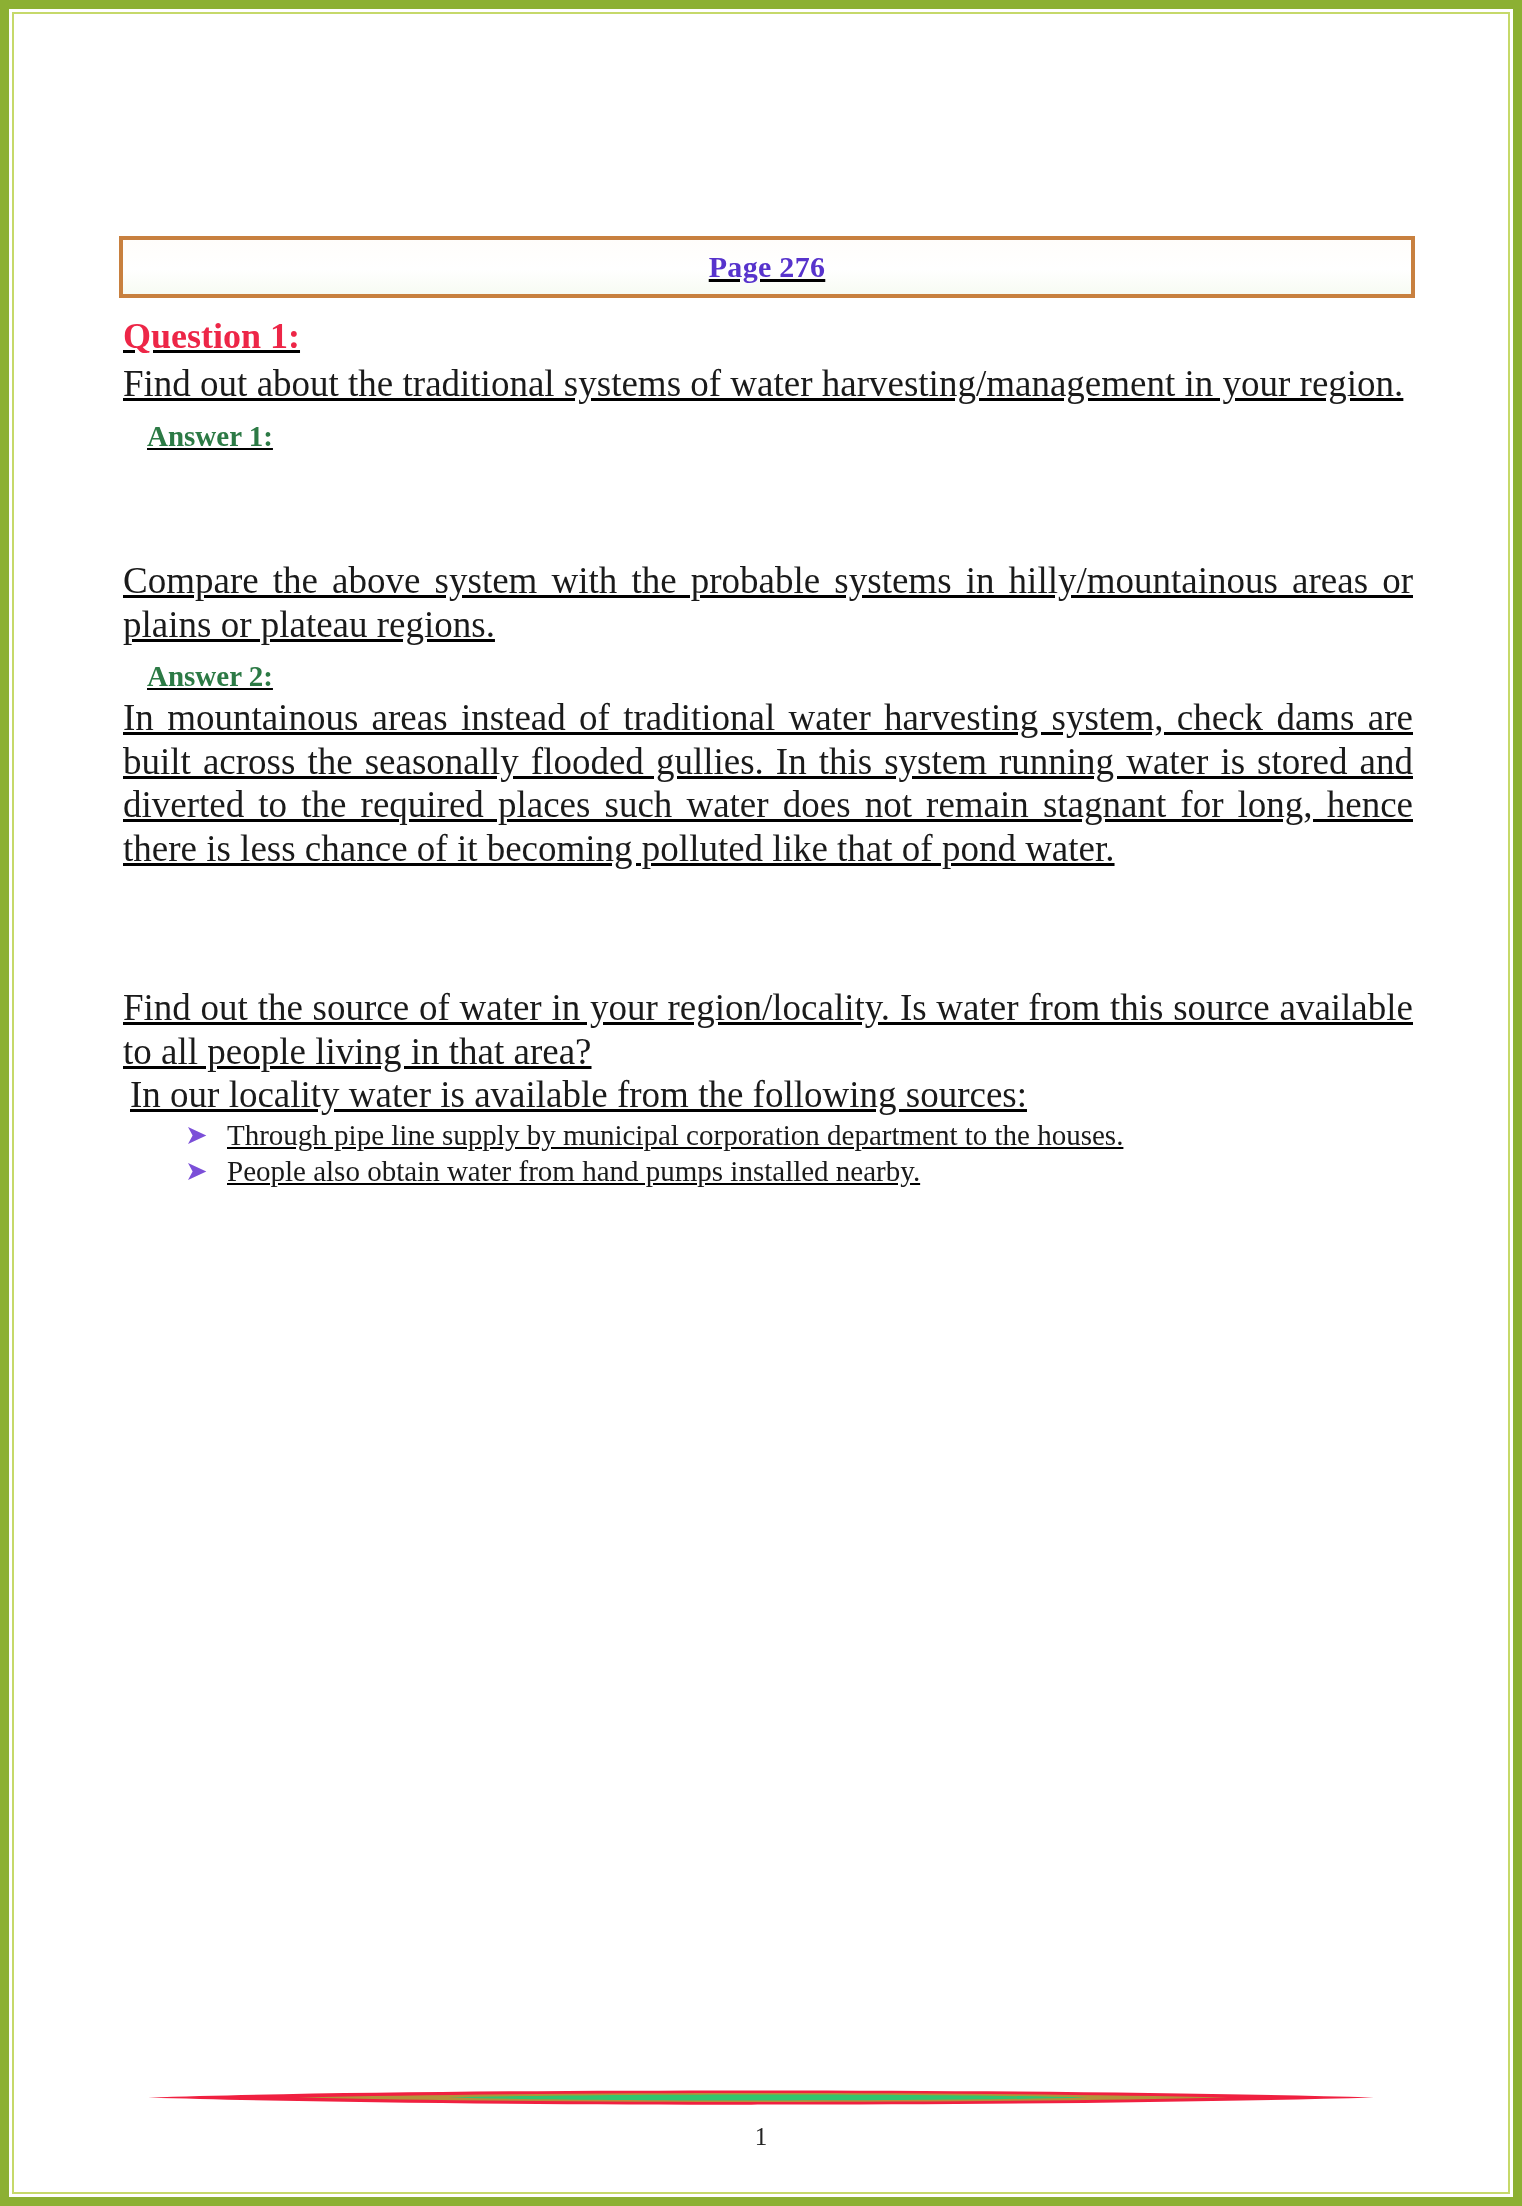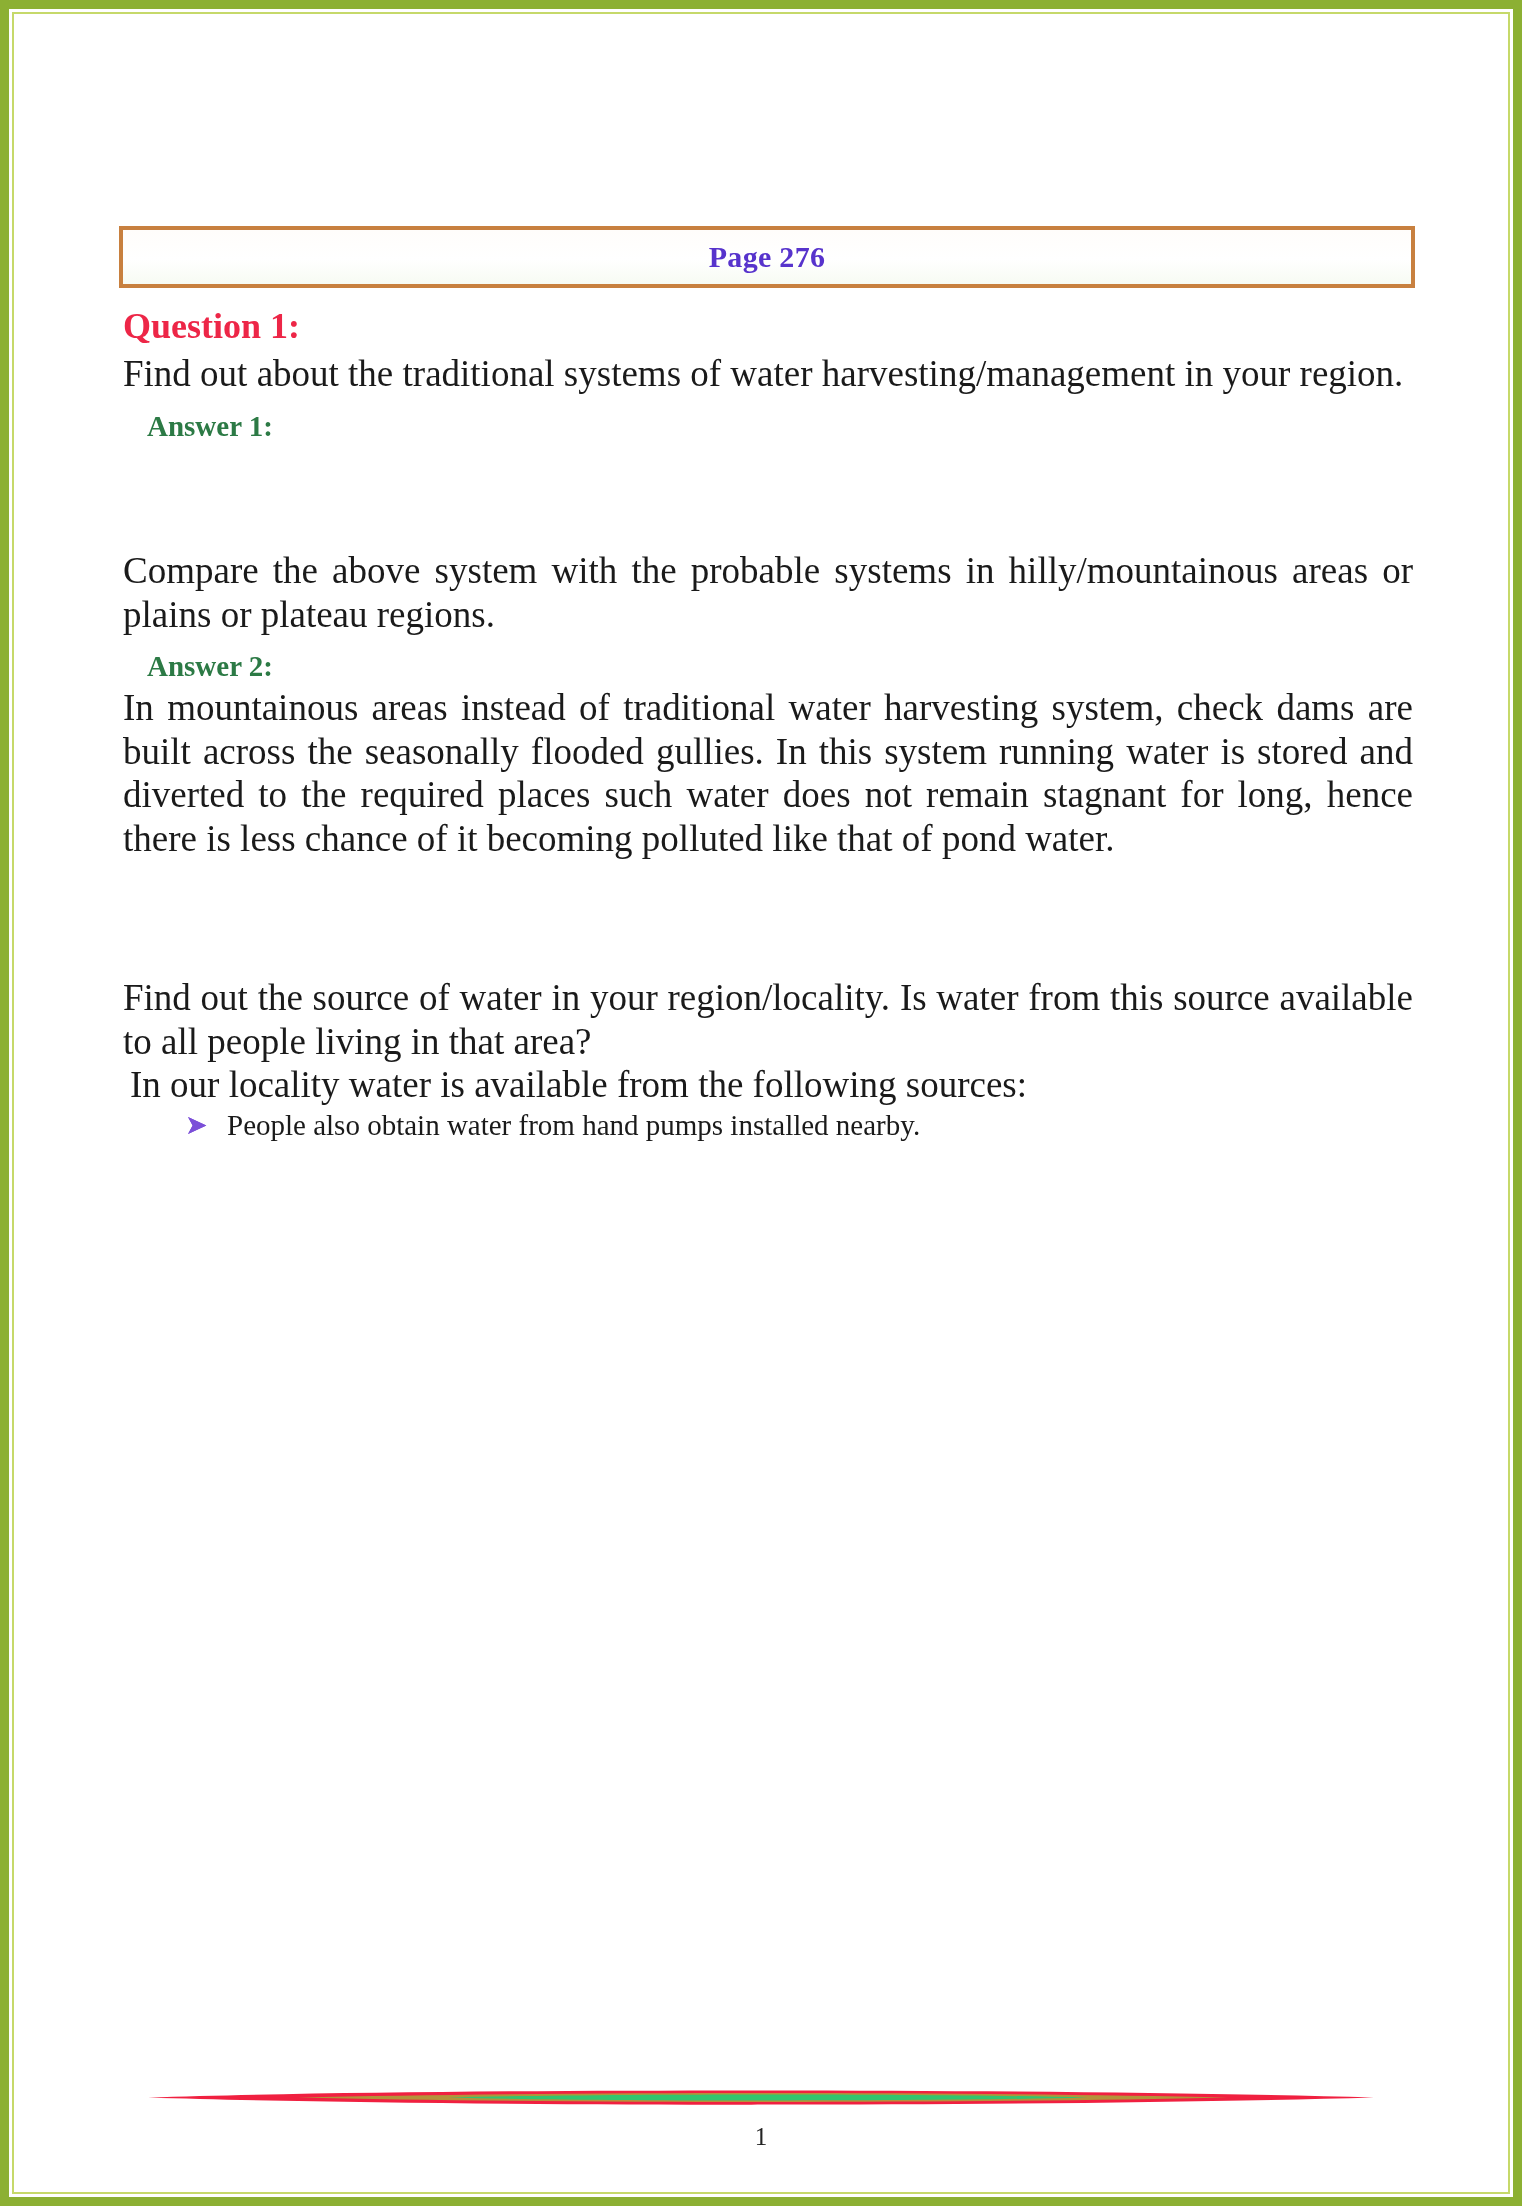--- a/index.html
+++ b/index.html
@@ -27,22 +27,23 @@
     position: absolute;
     inset: 3px;
     border: 2px solid #c6d96a;
     background: #ffffff;
     box-sizing: border-box;
   }
 
   .content {
     position: absolute;
     left: 110px;
-    top: 217px;
+    top: 227px;
     width: 1296px;
+    text-decoration: underline;
   }
 
   
   .header-box {
     box-sizing: border-box;
     width: 1296px;
     height: 62px;
     border: 4px solid #c8803f;
     background: linear-gradient(180deg, #fffdfb 0%, #ffffff 55%, #f7fbf3 100%);
     display: flex;
@@ -166,20 +167,21 @@
 
     <div class="gap-xl"></div>
 
     <div class="qa-block">
       <p class="body-text">Find out the source of water in your region/locality. Is water from this source available to all people living in that area?</p>
       <p class="body-text nojust">In our locality water is available from the following sources:</p>
 
       <ul class="bullets">
         <li>
           <span class="bullet-icon">➤</span>
+          <span>Through pipe line supply by municipal corporation department to the houses.</span>
         </li>
         <li>
           <span class="bullet-icon">➤</span>
           <span>People also obtain water from hand pumps installed nearby.</span>
         </li>
       </ul>
     </div>
 
   </div>
 

